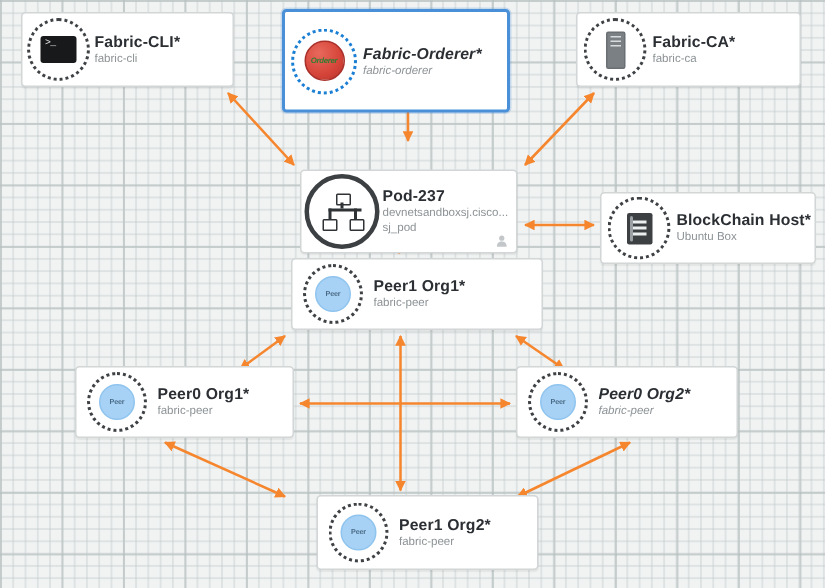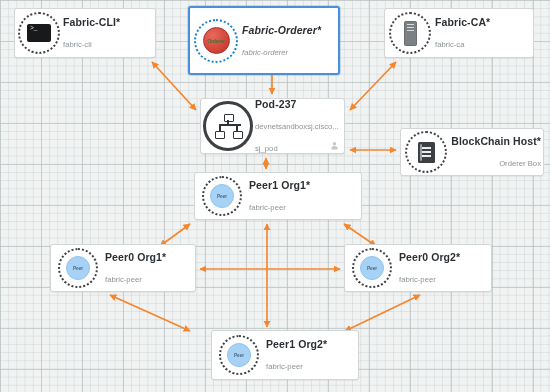--- a/index.html
+++ b/index.html
@@ -34,21 +34,21 @@
   .node.selected{border:2px solid #4a90d9;box-shadow:0 0 0 1px rgba(74,144,217,.25);}
 
   .ico-wrap{position:relative;flex:0 0 auto;display:flex;align-items:center;justify-content:center;}
   .ring{position:absolute;left:50%;top:50%;transform:translate(-50%,-50%);border-radius:50%;}
   .ring.dotted{border-style:dotted;border-color:#3f4245;}
   .ring.dotted-blue{border-style:dotted;border-color:#1b7fd4;}
   .ring.solid{border-style:solid;border-color:#3c4043;}
 
   .labels{display:flex;flex-direction:column;justify-content:center;min-width:0;overflow:hidden;}
   .ttl{color:#2b2f33;font-size:10.5px;font-weight:600;letter-spacing:.1px;line-height:12px;white-space:nowrap;}
-  .sub{color:#8d9396;font-size:7.7px;line-height:10px;white-space:nowrap;overflow:hidden;text-overflow:ellipsis;margin-top:12px;}
+  .sub{color:#8d9396;font-size:7.7px;line-height:10px;white-space:nowrap;overflow:hidden;text-overflow:ellipsis;}
 
   
   .term{width:24px;height:18px;background:#18191a;border-radius:2px;position:relative;}
   .term:before{content:">_";position:absolute;left:3px;top:1px;color:#e9eaea;font-family:"Liberation Mono",monospace;font-size:6.5px;letter-spacing:-.4px;}
 
   
   .orderer{width:25px;height:25px;border-radius:50%;
     background:radial-gradient(circle at 35% 30%, #e8695c 0%, #d6453a 58%, #b5332a 100%);
     border:1px solid #a8302a;
     display:flex;align-items:center;justify-content:center;}
@@ -154,21 +154,21 @@
         <i></i>
         <i></i>
     </div>
   </div>
   <div class="labels" style="width:94px;">
     <div class="ttl">Fabric-CA*</div>
     <div class="sub">fabric-ca</div>
   </div>
 </div>
 
-<div class="node" style="left:200px;top:98px;width:145px;height:56px;">
+<div class="node" style="left:200px;top:113px;width:145px;height:56px;">
   <div class="ico-wrap" style="width:54px;height:54px;">
     <div class="ring solid" style="width:44px;height:44px;border-width:3.2px;"></div>
     <div class="pod-ico">
       <div class="bx top"></div>
       <div class="ln v1"></div>
       <div class="ln h1"></div>
       <div class="ln v2"></div>
       <div class="ln v3"></div>
       <div class="bx bl"></div>
       <div class="bx br"></div>
@@ -187,23 +187,23 @@
 
 <div class="node" style="left:400px;top:128px;width:144px;height:48px;">
   <div class="ico-wrap" style="width:50px;height:46px;">
     <div class="ring dotted" style="width:38px;height:38px;border-width:2.4px;"></div>
     <div class="doc">
       <i></i>
         <i></i>
         <i></i>
     </div>
   </div>
-  <div class="labels" style="width:90px;align-items:flex-end;">
+  <div class="labels" style="width:90px;">
     <div class="ttl">BlockChain Host*</div>
-    <div class="sub">Orderer Box</div>
+    <div class="sub">Ubuntu Box</div>
   </div>
 </div>
 
 <div class="node" style="left:194px;top:172px;width:168px;height:48px;">
   <div class="ico-wrap" style="width:54px;height:46px;">
     <div class="ring dotted" style="width:36px;height:36px;border-width:2.4px;"></div>
     <div class="peer">
       <span>Peer</span>
     </div>
   </div>
@@ -226,21 +226,21 @@
   </div>
 </div>
 
 <div class="node" style="left:344px;top:244px;width:148px;height:48px;">
   <div class="ico-wrap" style="width:54px;height:46px;">
     <div class="ring dotted" style="width:36px;height:36px;border-width:2.4px;"></div>
     <div class="peer">
       <span>Peer</span>
     </div>
   </div>
-  <div class="labels" style="width:88px;">
+  <div class="labels" style="width:88px;font-style:italic;">
     <div class="ttl">Peer0 Org2*</div>
     <div class="sub">fabric-peer</div>
   </div>
 </div>
 
 <div class="node" style="left:211px;top:330px;width:148px;height:50px;">
   <div class="ico-wrap" style="width:54px;height:48px;">
     <div class="ring dotted" style="width:36px;height:36px;border-width:2.4px;"></div>
     <div class="peer">
       <span>Peer</span>

